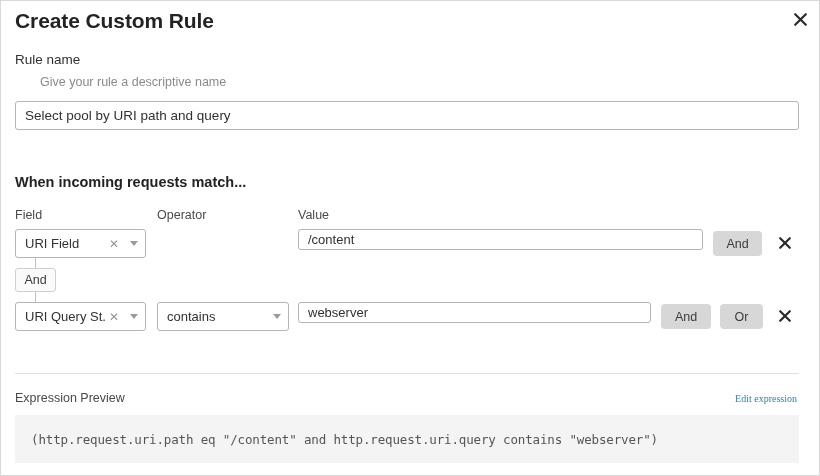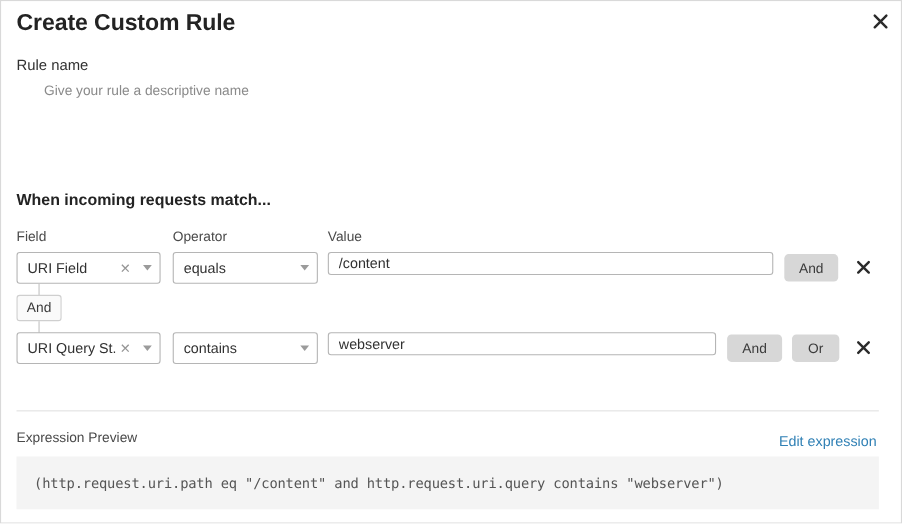--- a/index.html
+++ b/index.html
@@ -261,24 +261,25 @@
     position: absolute;
     left: 14px;
     top: 390px;
     font-size: 12.5px;
     color: #4a4a4a;
   }
   .expr-edit-link {
     position: absolute;
     right: 22px;
     top: 392px;
-    font-size: 13px;
+    font-size: 10px;
     color: #3080b5;
     text-decoration: none;
     cursor: pointer;
+    font-family: Liberation Serif, serif;
   }
   .expr-box {
     position: absolute;
     left: 14px;
     top: 414px;
     width: 784px;
     height: 48px;
     box-sizing: border-box;
     background: #f4f4f4;
     display: flex;
@@ -301,42 +302,37 @@
   <div class="dlg-title">Create Custom Rule</div>
 
   <button class="close-btn">
     <svg width="15" height="15" viewBox="0 0 15 15">
       <path d="M2.2 2.2 L12.8 12.8 M12.8 2.2 L2.2 12.8" stroke="#2b2b2b" stroke-width="2.2" stroke-linecap="round"></path>
     </svg>
   </button>
 
   <div class="field-label rule-name-label">Rule name</div>
   <div class="field-sublabel rule-name-sub">Give your rule a descriptive name</div>
+  <input class="rule-name-input" type="text" value="Select pool by URI path and query" style="">
 
   <div class="section-heading">When incoming requests match...</div>
 
   <div class="col-head col-head-field">Field</div>
   <div class="col-head col-head-operator">Operator</div>
   <div class="col-head col-head-value">Value</div>
 
   <div class="cond-row row-1">
     <div class="sel-box sel-field">
       <span class="sel-text">URI Field</span>
       <span class="sel-clear">✕</span>
       <span class="sel-caret">
           <span class="caret-tri"></span>
         </span>
     </div>
 
-    <div class="sel-box sel-operator">
-      <span class="sel-text">equals</span>
-      <span class="sel-caret">
-          <span class="caret-tri"></span>
-        </span>
-    </div>
 
     <input class="val-input val-input-1" type="text" value="/content" style="">
 
     <button class="logic-btn btn-and-1">And</button>
 
     <button class="del-btn del-1">
       <svg width="14" height="14" viewBox="0 0 14 14">
         <path d="M2.2 2.2 L11.8 11.8 M11.8 2.2 L2.2 11.8" stroke="#2b2b2b" stroke-width="2.2" stroke-linecap="round"></path>
       </svg>
     </button>

